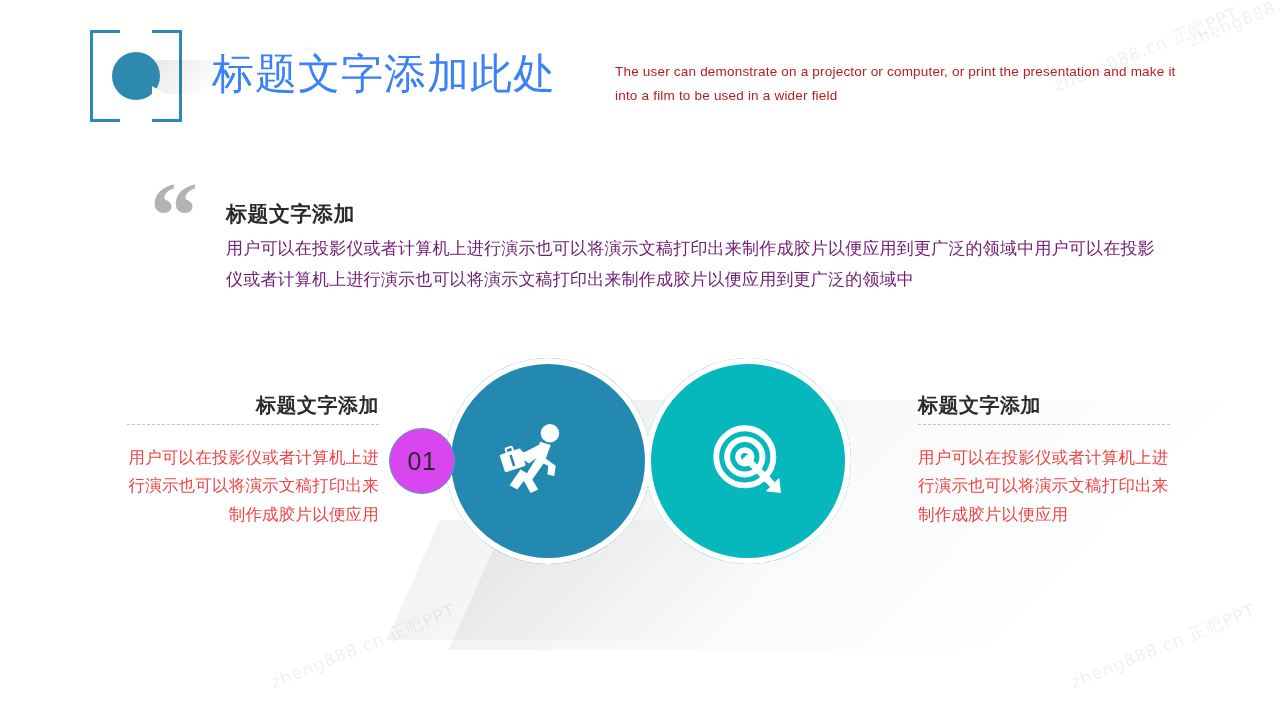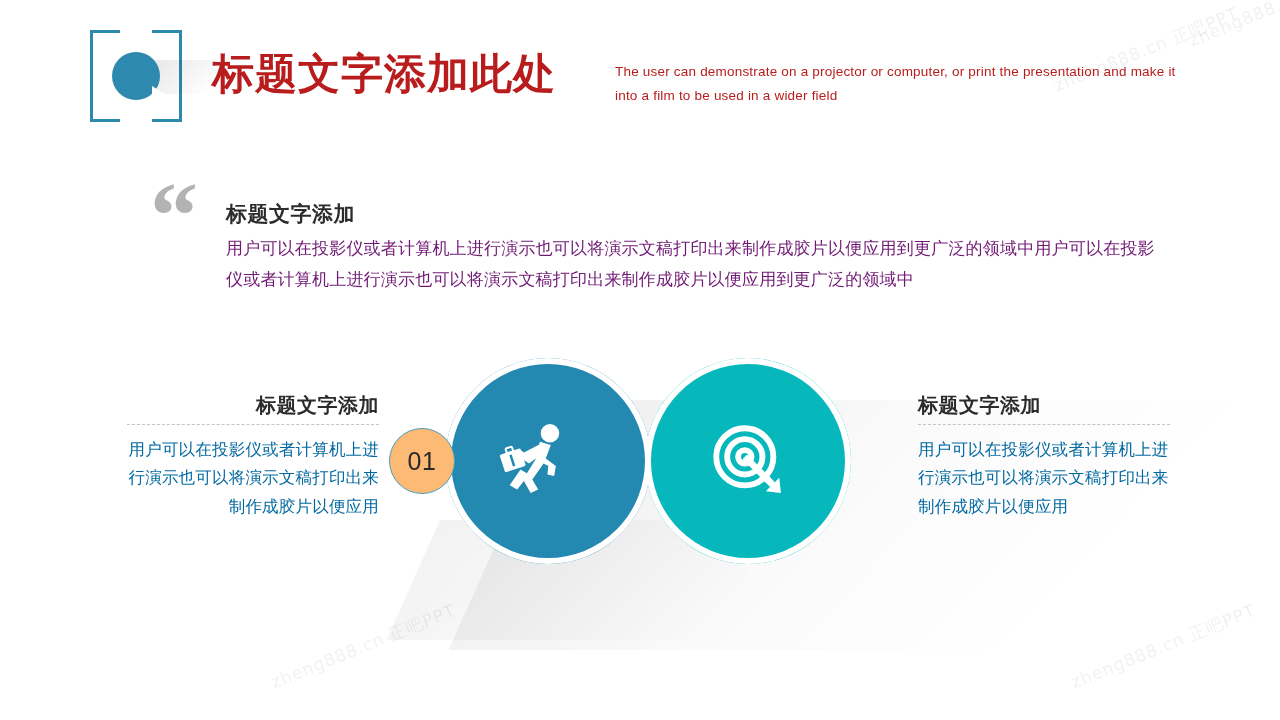--- a/index.html
+++ b/index.html
@@ -82,22 +82,22 @@
     border-left: 15px solid #ffffff;
     border-top: 9px solid transparent;
     border-bottom: 9px solid transparent;
   }
 
   #slide-title {
     position: absolute;
     left: 212px;
     top: 46px;
     font-size: 42px;
-    color: #b91c1c;
-    font-weight: 700;
+    color: #3b82f6;
+    font-weight: 400;
     letter-spacing: 1px;
     white-space: nowrap;
   }
 
   #header-desc {
     position: absolute;
     left: 615px;
     top: 60px;
     width: 570px;
     font-size: 13.5px;
@@ -202,21 +202,21 @@
     background: #cce7f3;
     clip-path: circle(103px at -97px 103px);
   }
 
   
   .num-badge {
     position: absolute;
     width: 66px;
     height: 66px;
     border-radius: 50%;
-    background: #fdba74;
+    background: #d946ef;
     border: 1px solid #4a9fbd;
     box-sizing: border-box;
     display: flex;
     align-items: center;
     justify-content: center;
     font-size: 25px;
     color: #2a2a2a;
     letter-spacing: 0.5px;
   }
   #badge-01 { left: 389px; top: 428px; }
@@ -241,24 +241,24 @@
     color: #2b2b2b;
     letter-spacing: 0.5px;
     line-height: 1.1;
   }
   .side-divider {
     margin-top: 8px;
     border-top: 1px dashed #c4c4c4;
     height: 0;
   }
   .side-body {
-    margin-top: 10px;
+    margin-top: 18px;
     font-size: 16.5px;
     line-height: 1.72;
-    color: #0369a1;
+    color: #ef4444;
     letter-spacing: 0.2px;
   }
 </style>
 </head>
 <body>
 
 <div id="slide">
 
   <div id="logo-frame">
     <div class="br br-l"></div>

